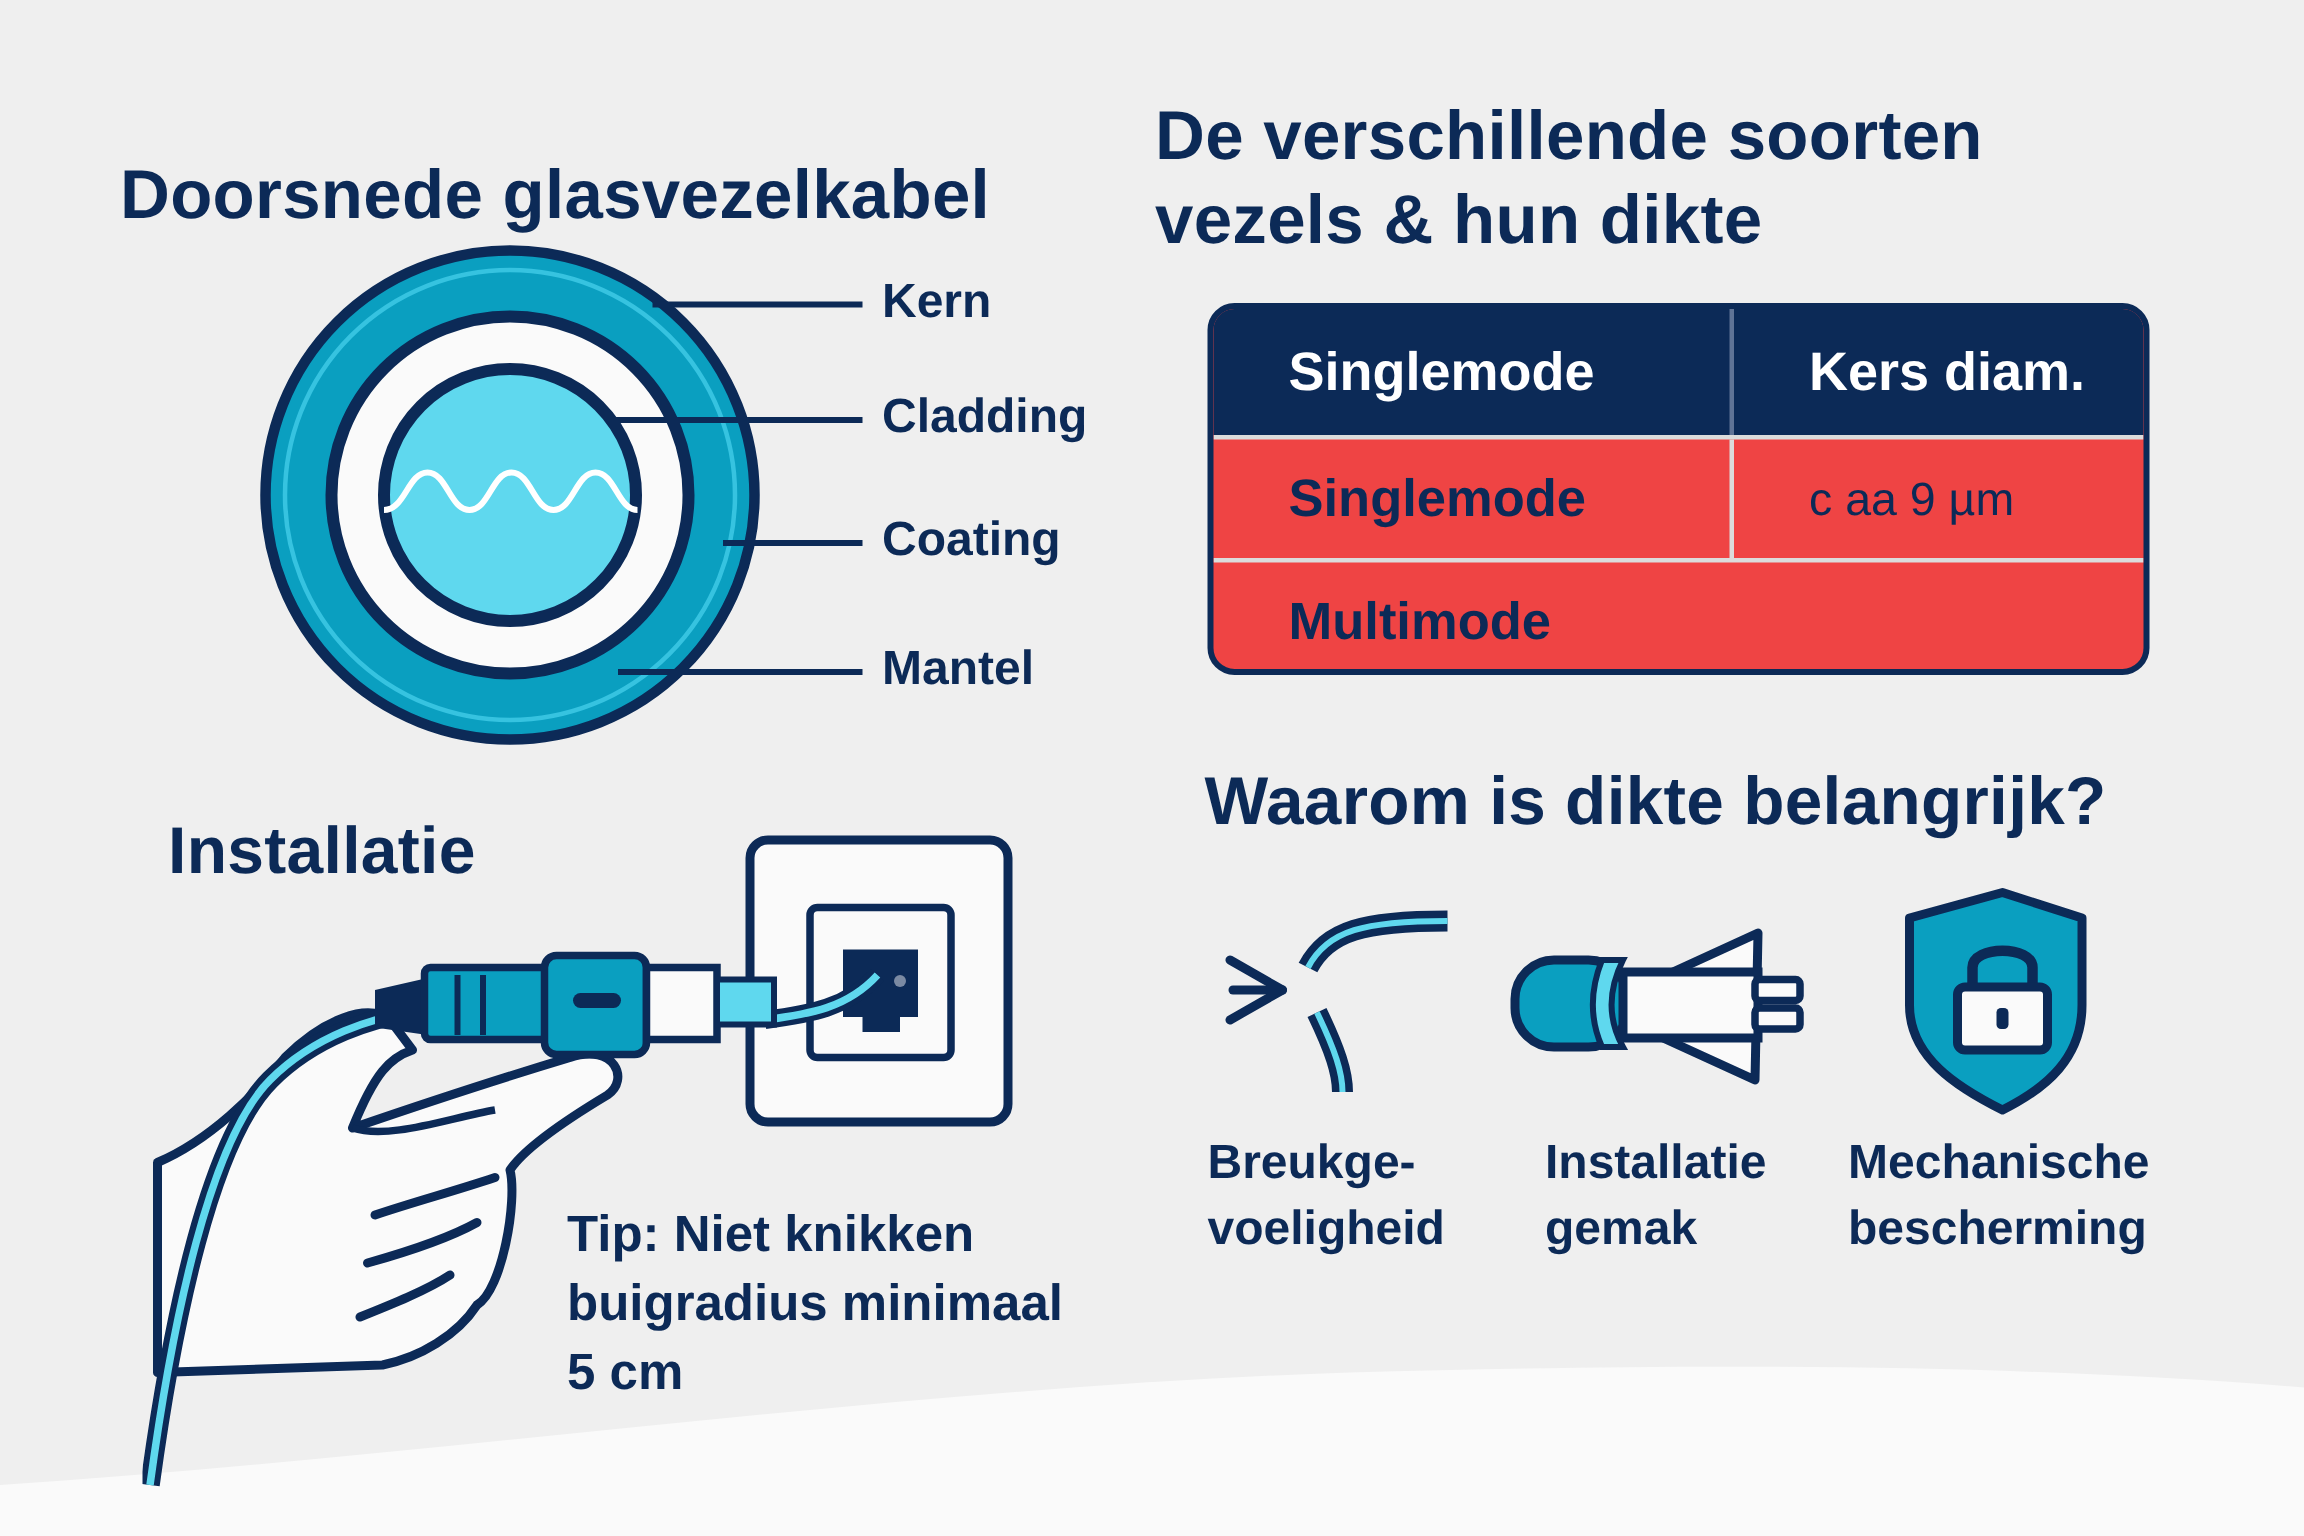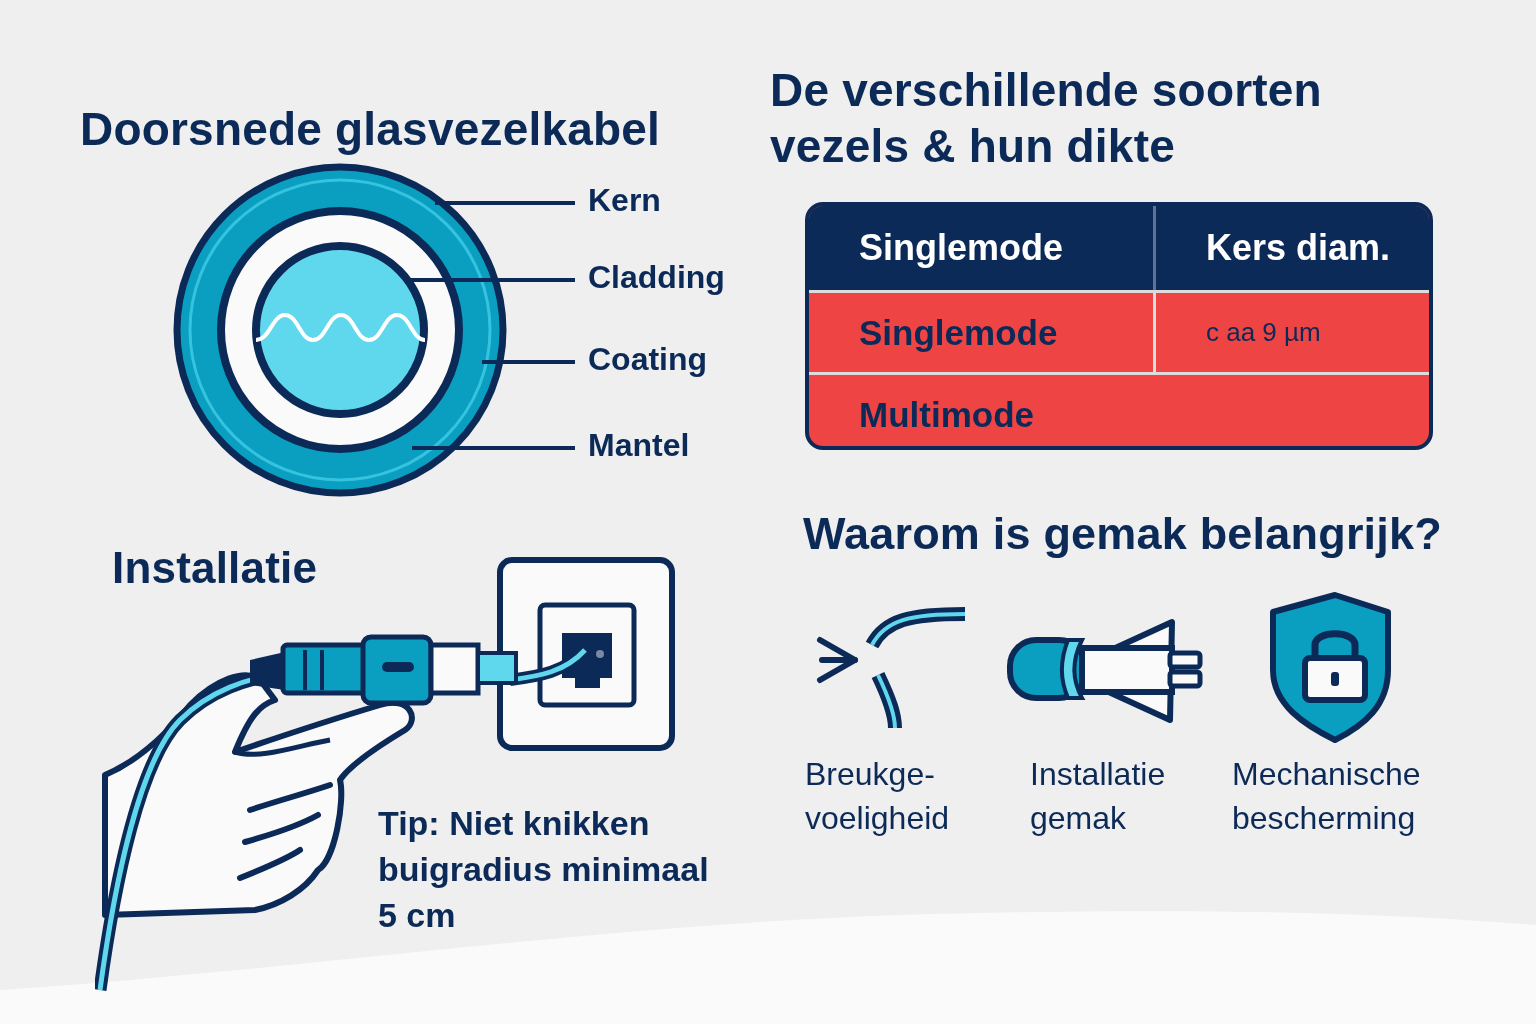--- a/index.html
+++ b/index.html
@@ -11,22 +11,22 @@
   
   .tbl{position:absolute;left:805px;top:202px;width:628px;height:248px;border:4px solid #0c2a57;border-radius:18px;background:#ef4444;overflow:hidden;box-sizing:border-box;}
   .tbl .head{height:84px;background:#0c2a57;display:flex;}
   .tbl .row{height:79px;display:flex;border-top:3px solid #dcdcdc;}
   .tbl .row:first-of-type{border-top:none;}
   .tbl .c1{width:344px;padding-left:50px;display:flex;align-items:center;box-sizing:border-box;}
   .tbl .c2{flex:1;padding-left:50px;display:flex;align-items:center;box-sizing:border-box;border-left:3px solid #dcdcdc;}
   .tbl .head .c1,.tbl .head .c2{color:#fff;font-size:36px;font-weight:700;}
   .tbl .head .c2{border-left:3px solid #5f7396;}
   .tbl .row .c1{font-size:35px;font-weight:700;color:#0c2a57;}
-  .tbl .row .c2{font-size:26px;color:#0c2a57;}
-  .icon-label{font-size:32px;font-weight:400;color:#0c2a57;line-height:44px;}
+  .tbl .row .c2{font-size:31px;color:#0c2a57;}
+  .icon-label{font-size:32px;font-weight:700;color:#0c2a57;line-height:44px;}
 </style>
 </head>
 <body>
 
 <svg class="abs" style="left:0;top:880px" width="1536" height="144" viewBox="0 0 1536 144">
   <path d="M0,110 C300,90 600,45 900,35 C1150,28 1350,30 1536,45 L1536,144 L0,144 Z" fill="#fafafa"></path>
 </svg>
 
 <div class="abs h1" style="left:80px;top:60px;margin-top:42px;">Doorsnede glasvezelkabel</div>
 
@@ -96,21 +96,21 @@
   <rect x="431" y="645" width="47" height="48" fill="#fafafa" stroke="#0c2a57" stroke-width="5"></rect>
   <rect x="478" y="653" width="38" height="30" fill="#5fd8ee" stroke="#0c2a57" stroke-width="4"></rect>
 </svg>
 
 <div class="abs body-text" style="left:378px;top:800px;">
   <div>Tip: Niet knikken</div>
   <div>buigradius minimaal</div>
   <div>5 cm</div>
 </div>
 
-<div class="abs h1" style="left:803px;top:507px;font-size:45px;">Waarom is gemak belangrijk?</div>
+<div class="abs h1" style="left:803px;top:507px;font-size:45px;">Waarom is dikte belangrijk?</div>
 
 <svg class="abs" style="left:812px;top:600px" width="160" height="135" viewBox="812 600 160 135">
   <path d="M820,640 L855,660 L820,680" fill="none" stroke="#0c2a57" stroke-width="6" stroke-linecap="round" stroke-linejoin="round"></path>
   <line x1="822" y1="660" x2="855" y2="660" stroke="#0c2a57" stroke-width="6" stroke-linecap="round"></line>
   <path d="M872,645 C885,620 910,614 965,614" fill="none" stroke="#0c2a57" stroke-width="14" stroke-linecap="butt"></path>
   <path d="M872,645 C885,620 910,614 965,614" fill="none" stroke="#5fd8ee" stroke-width="4"></path>
   <path d="M878,675 C890,700 895,715 895,728" fill="none" stroke="#0c2a57" stroke-width="14"></path>
   <path d="M878,675 C890,700 895,715 895,728" fill="none" stroke="#5fd8ee" stroke-width="4"></path>
 </svg>
 

